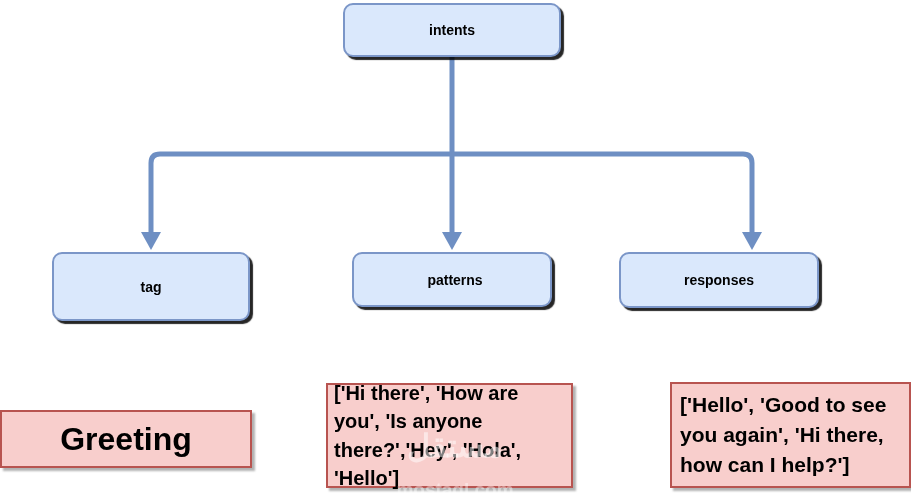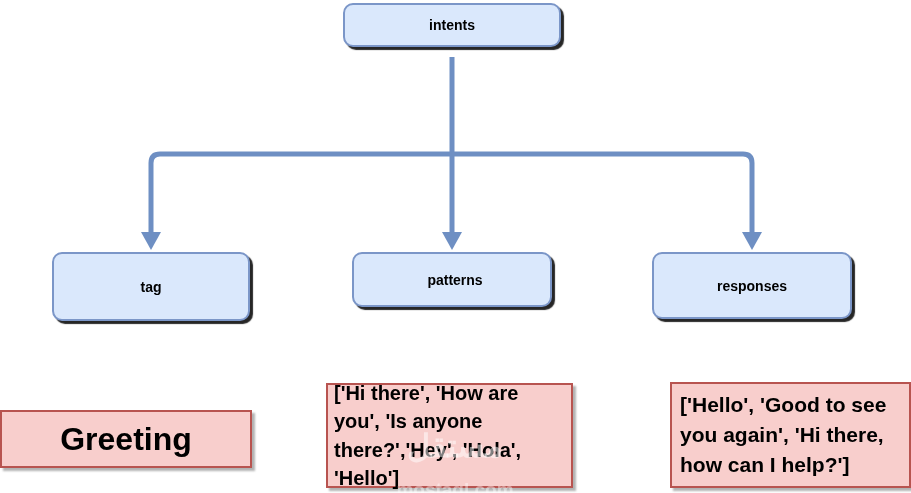--- a/index.html
+++ b/index.html
@@ -27,24 +27,24 @@
     border-radius: 10px;
     box-shadow: 3px 3px 1px rgba(0,0,0,0.85);
     display: flex;
     align-items: center;
     justify-content: center;
     font-weight: bold;
     font-size: 14px;
     color: #000000;
     box-sizing: border-box;
   }
-  .node-root   { left: 343px; top: 3px;   width: 218px; height: 44px; }
+  .node-root   { left: 343px; top: 3px;   width: 218px; height: 54px; }
   .node-child-0{ left: 52px;  top: 252px; width: 198px; height: 69px; }
   .node-child-1{ left: 352px; top: 252px; width: 200px; height: 55px; padding-left: 6px; }
-  .node-child-2{ left: 652px; top: 252px; width: 200px; height: 67px; }
+  .node-child-2{ left: 619px; top: 252px; width: 200px; height: 56px; }
   .example {
     position: absolute;
     background: #f8cecc;
     border: 2px solid #b85450;
     box-shadow: 3px 3px 2px rgba(0,0,0,0.3);
     color: #000000;
     font-weight: bold;
     box-sizing: border-box;
     display: flex;
     align-items: center;

